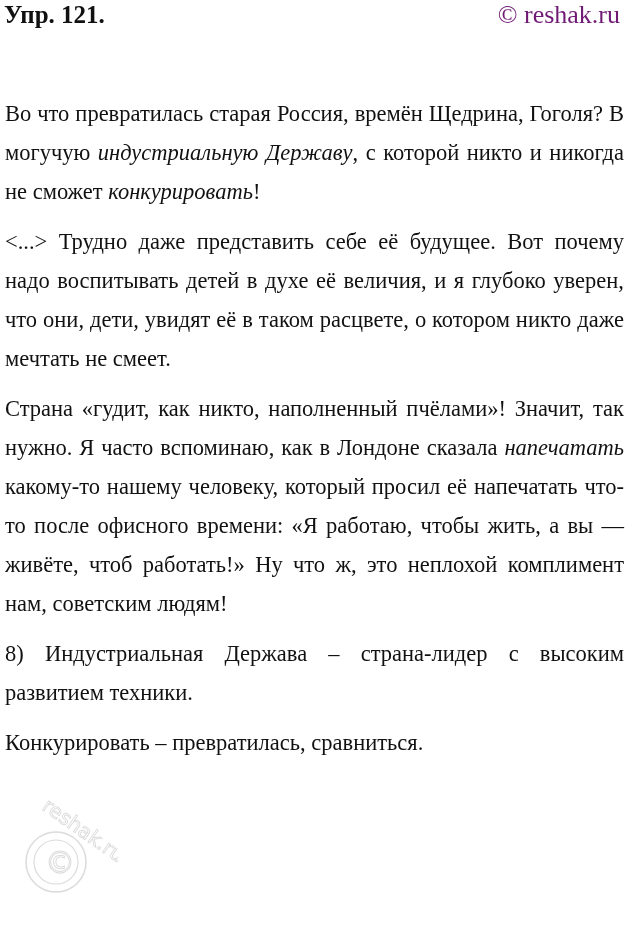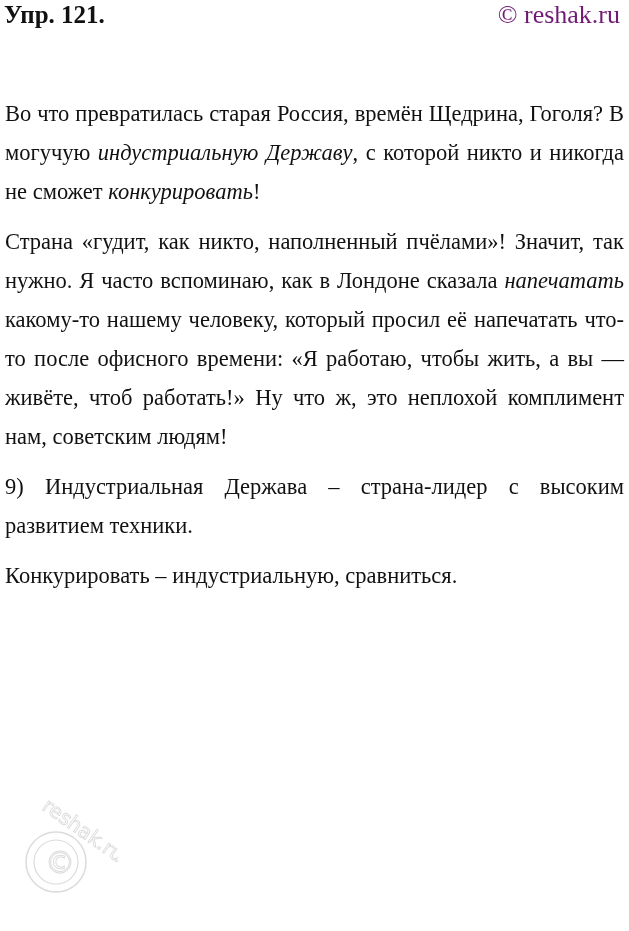--- a/index.html
+++ b/index.html
@@ -28,23 +28,24 @@
 </head>
 <body>
 
 <div class="header">
   <span class="title">Упр. 121.</span>
   <span class="site">© reshak.ru</span>
 </div>
 
 <div class="content" id="content">
     <p><span>Во что превратилась старая Россия, времён Щедрина, Гоголя? В могучую </span><i>индустриальную Державу</i><span>, с которой никто и никогда не сможет </span><i>конкурировать</i><span>!</span></p>
+    <p><span>&lt;...&gt; Трудно даже представить себе её будущее. Вот почему надо воспитывать детей в духе её величия, и я глубоко уверен, что они, дети, увидят её в таком расцвете, о котором никто даже мечтать не смеет.</span></p>
     <p><span>Страна «гудит, как никто, наполненный пчёлами»! Значит, так нужно. Я часто вспоминаю, как в Лондоне сказала </span><i>напечатать</i><span> какому-то нашему человеку, который просил её напечатать что-то после офисного времени: «Я работаю, чтобы жить, а вы — живёте, чтоб работать!» Ну что ж, это неплохой комплимент нам, советским людям!</span></p>
-    <p><span>9) Индустриальная Держава – страна-лидер с высоким развитием техники.</span></p>
-    <p><span>Конкурировать – индустриальную, сравниться.</span></p>
+    <p><span>8) Индустриальная Держава – страна-лидер с высоким развитием техники.</span></p>
+    <p><span>Конкурировать – превратилась, сравниться.</span></p>
   </div>
 
 <svg class="watermark" viewBox="0 0 100 100">
   <circle cx="38" cy="62" r="30" fill="none" stroke="#999" stroke-width="1.5"></circle>
   <circle cx="38" cy="62" r="22" fill="none" stroke="#999" stroke-width="1.2"></circle>
   <text x="27" y="73" font-size="30" fill="none" stroke="#999" stroke-width="1" font-family="DejaVu Sans, sans-serif">©</text>
   <text x="10" y="30" font-size="20" fill="none" stroke="#999" stroke-width="0.9" transform="rotate(35 50 40)" font-family="DejaVu Sans, sans-serif">reshak.ru</text>
 </svg>
 
 </body></html>

